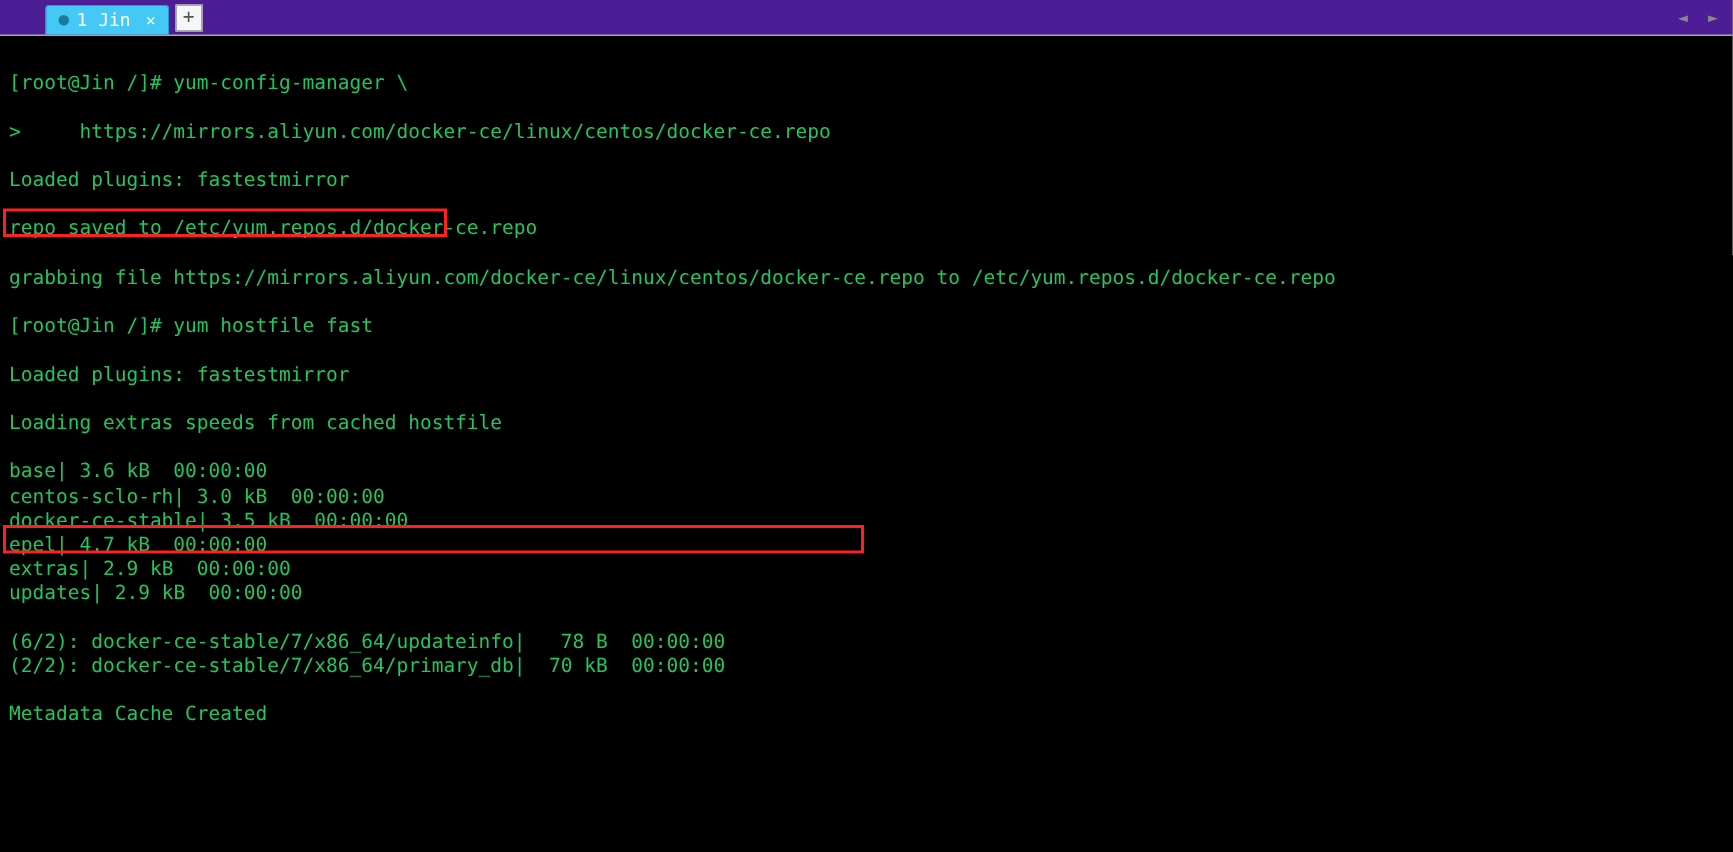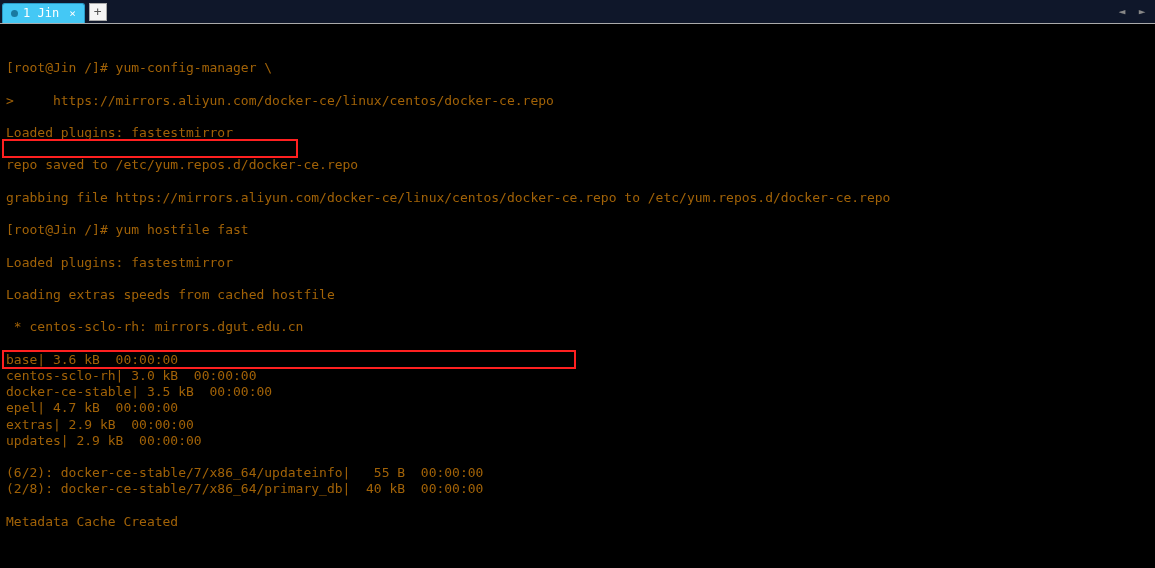--- a/index.html
+++ b/index.html
@@ -6,24 +6,25 @@
   body {
     font-family: "Consolas", "Monaco", monospace;
     font-size: 13px;
     background: #f0f0f0;
     width: 1155px;
     height: 568px;
     overflow: hidden;
   }
   .tab-bar {
     height: 24px;
-    background: #0f172a;
+    background: #4c1d95;
     display: flex;
     align-items: center;
     border-bottom: 1px solid #aaa;
+    padding-left: 28px;
   }
   .tab {
     height: 20px;
     background: #44c8f5;
     color: #fff;
     padding: 2px 8px;
     font-size: 12px;
     display: flex;
     align-items: center;
     margin: 2px 0 0 2px;
@@ -40,23 +41,23 @@
   }
   .tab-add {
     width: 18px; height: 18px; background: #f5f5f5; border: 1px solid #aaa;
     margin-left: 4px; display: flex; align-items: center; justify-content: center;
     font-size: 13px; color: #555;
   }
   .tab-bar-right { margin-left: auto; margin-right: 4px; display:flex; gap:2px;}
   .nav-btn { width: 18px; height: 16px; display:flex; align-items:center; justify-content:center; color:#888; font-size:11px; }
   .terminal {
     background: #000;
-    color: #a16207;
+    color: #22c55e;
     height: 544px;
-    padding: 20px 6px;
+    padding: 8px 6px;
     font-family: "Consolas","DejaVu Sans Mono", monospace;
     font-size: 13px;
     line-height: 16.2px;
     white-space: pre;
     overflow: hidden;
     position: relative;
   }
   .hlbox {
     border: 2px solid #ff2020;
     position: absolute;
@@ -86,23 +87,22 @@
 
 <div class="terminal">
 <div><span>[root@Jin /]# </span><span>yum-config-manager \</span></div>
 <div>&gt;     https://mirrors.aliyun.com/docker-ce/linux/centos/docker-ce.repo</div>
 <div>Loaded plugins: fastestmirror</div>
 <div>repo saved to /etc/yum.repos.d/docker-ce.repo</div>
 <div>grabbing file https://mirrors.aliyun.com/docker-ce/linux/centos/docker-ce.repo to /etc/yum.repos.d/docker-ce.repo</div>
 <div><span>[root@Jin /]# </span><span>yum hostfile fast</span></div>
 <div>Loaded plugins: fastestmirror</div>
 <div>Loading extras speeds from cached hostfile</div>
-<div> * centos-sclo-rh: mirrors.dgut.edu.cn</div>
 <div id="repo-lines"><div class="row"><span class="col-left">base</span><span class="col-right">| 3.6 kB  00:00:00</span></div><div class="row"><span class="col-left">centos-sclo-rh</span><span class="col-right">| 3.0 kB  00:00:00</span></div><div class="row"><span class="col-left">docker-ce-stable</span><span class="col-right">| 3.5 kB  00:00:00</span></div><div class="row"><span class="col-left">epel</span><span class="col-right">| 4.7 kB  00:00:00</span></div><div class="row"><span class="col-left">extras</span><span class="col-right">| 2.9 kB  00:00:00</span></div><div class="row"><span class="col-left">updates</span><span class="col-right">| 2.9 kB  00:00:00</span></div></div>
-<div id="dl-lines"><div class="row"><span class="col-left">(6/2): docker-ce-stable/7/x86_64/updateinfo</span><span class="col-right">|   55 B  00:00:00</span></div><div class="row"><span class="col-left">(2/8): docker-ce-stable/7/x86_64/primary_db</span><span class="col-right">|  40 kB  00:00:00</span></div></div>
+<div id="dl-lines"><div class="row"><span class="col-left">(6/2): docker-ce-stable/7/x86_64/updateinfo</span><span class="col-right">|   78 B  00:00:00</span></div><div class="row"><span class="col-left">(2/2): docker-ce-stable/7/x86_64/primary_db</span><span class="col-right">|  70 kB  00:00:00</span></div></div>
 <div>Metadata Cache Created</div>
 
 
 
 
 
 
 
 
 

